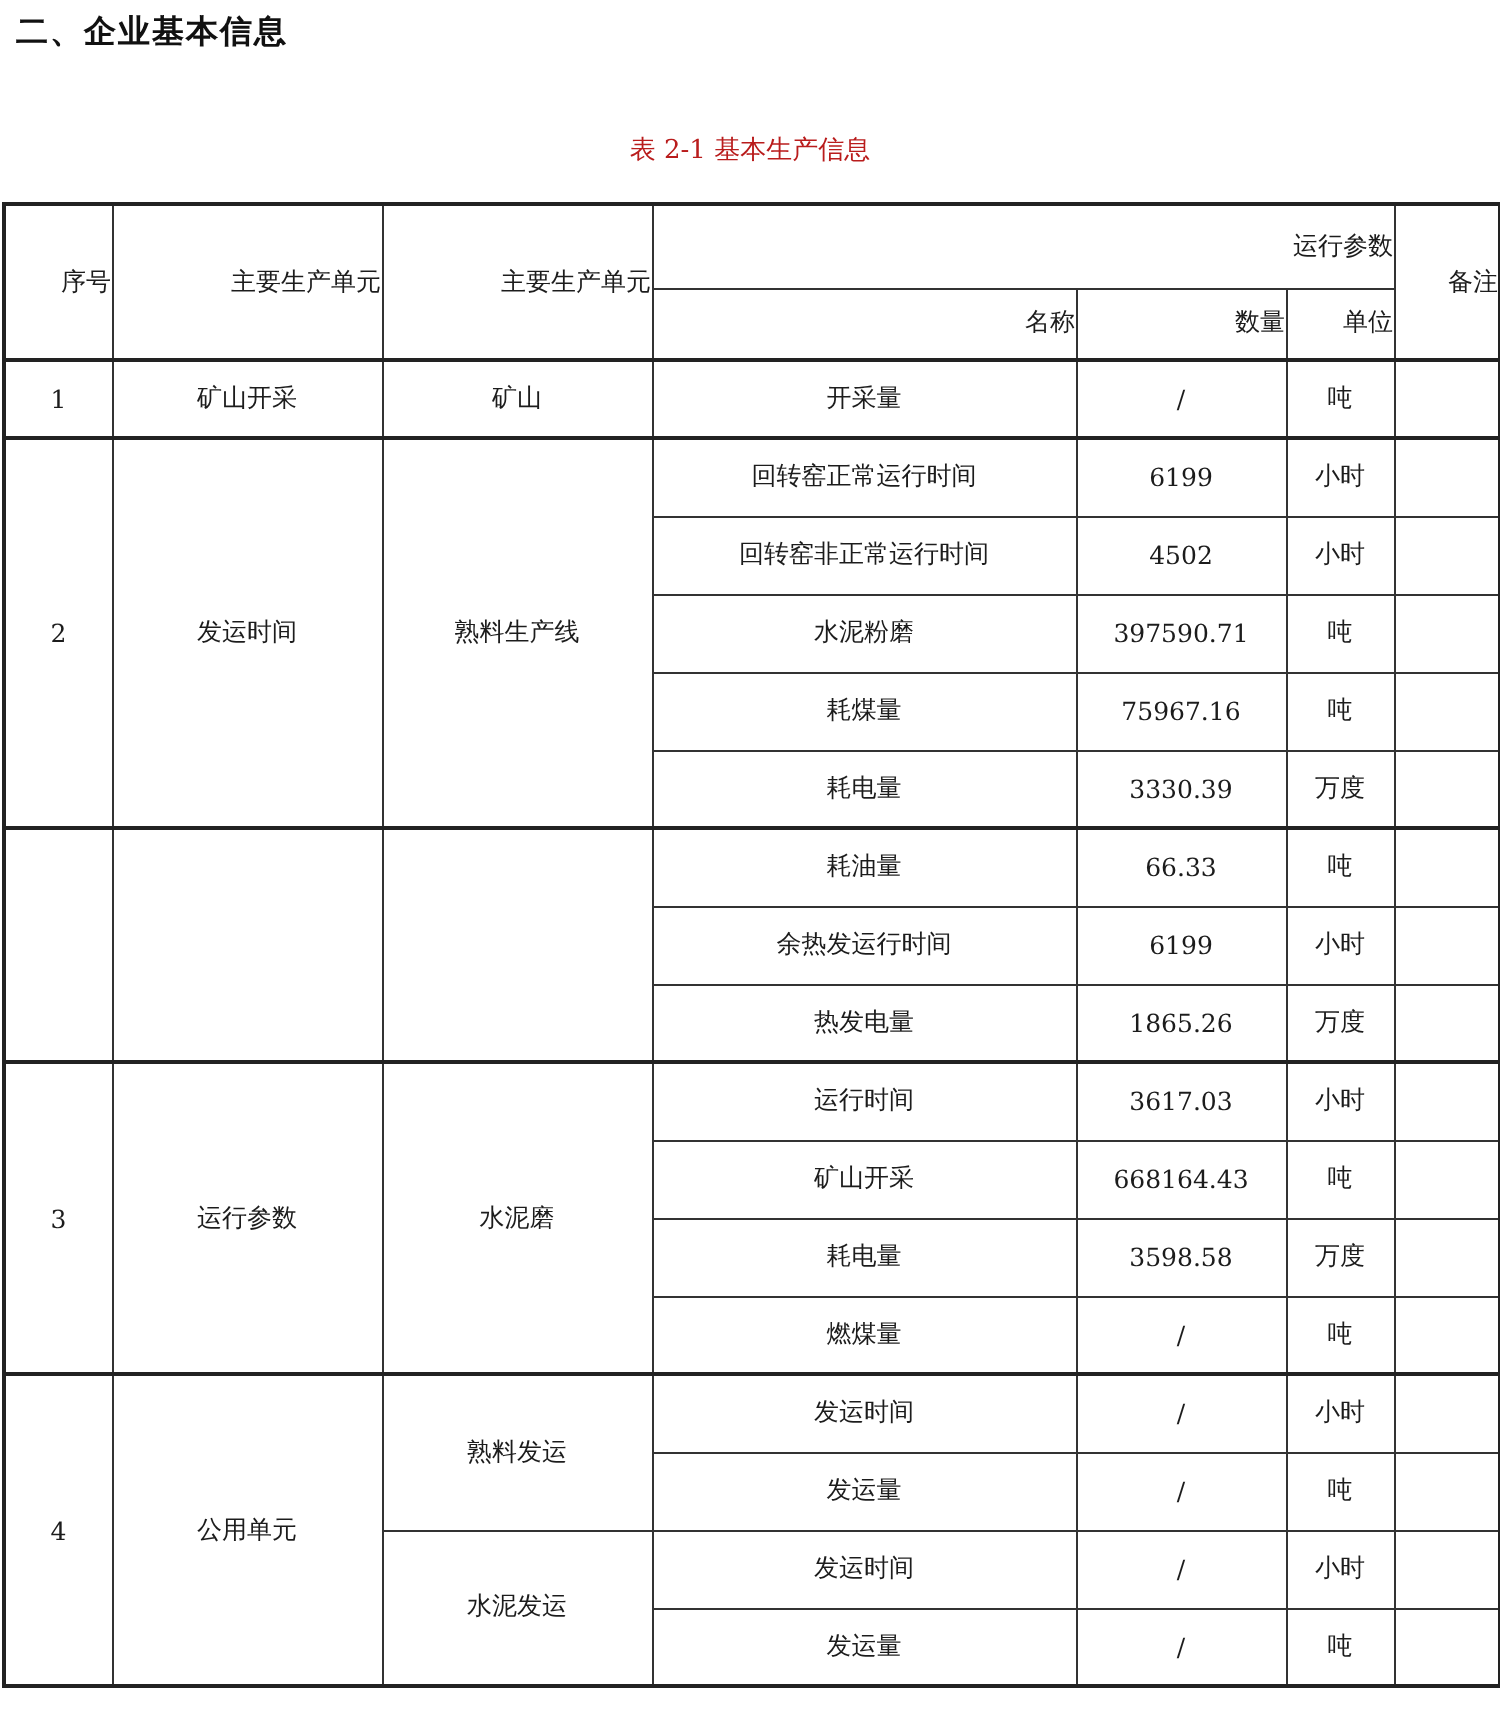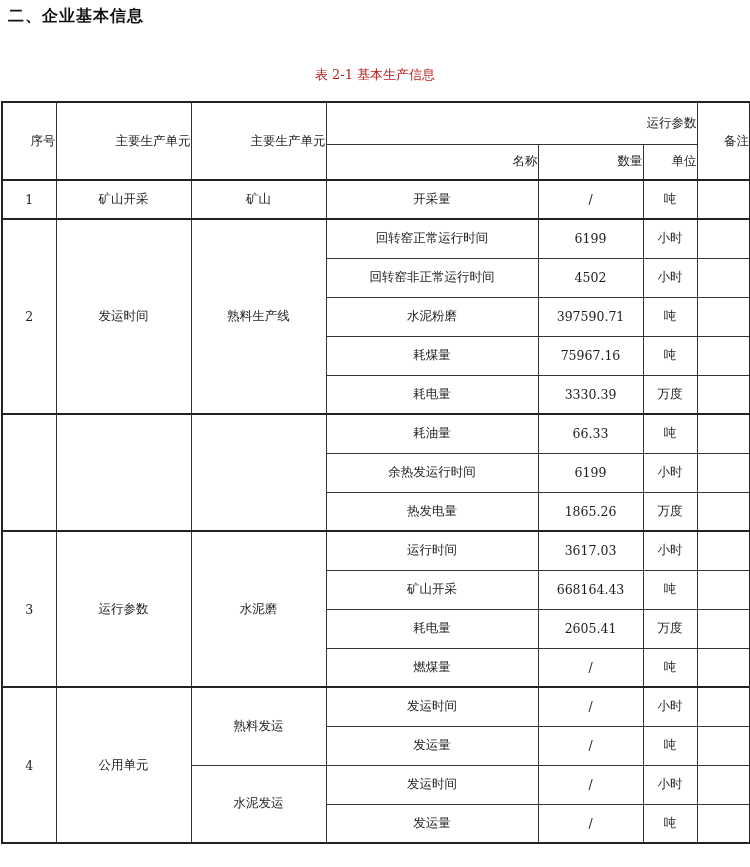--- a/index.html
+++ b/index.html
@@ -161,21 +161,21 @@
         <td></td>
       </tr>
       <tr>
         <td class="l">矿山开采</td>
         <td class="l">668164.43</td>
         <td class="l">吨</td>
         <td></td>
       </tr>
       <tr>
         <td class="l">耗电量</td>
-        <td class="l">2605.41</td>
+        <td class="l">3598.58</td>
         <td class="l">万度</td>
         <td></td>
       </tr>
       <tr>
         <td class="l">燃煤量</td>
         <td class="l">/</td>
         <td class="l">吨</td>
         <td></td>
       </tr>
 

